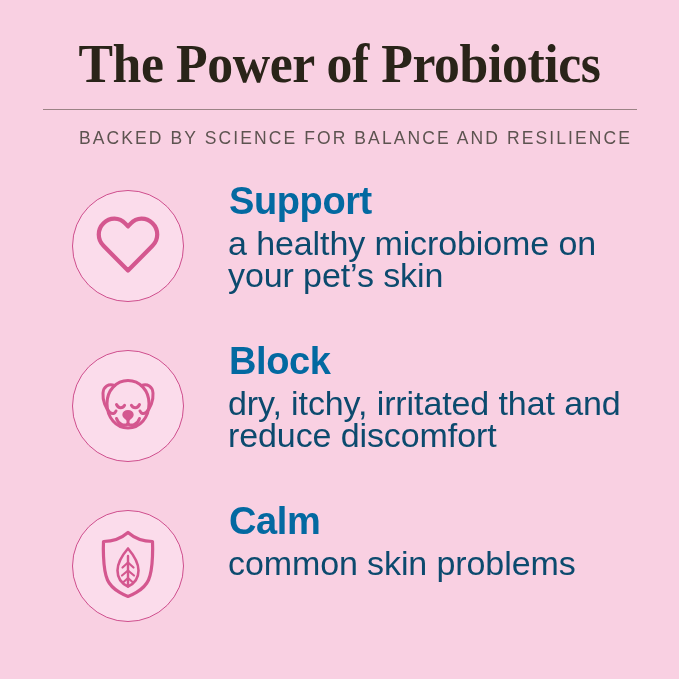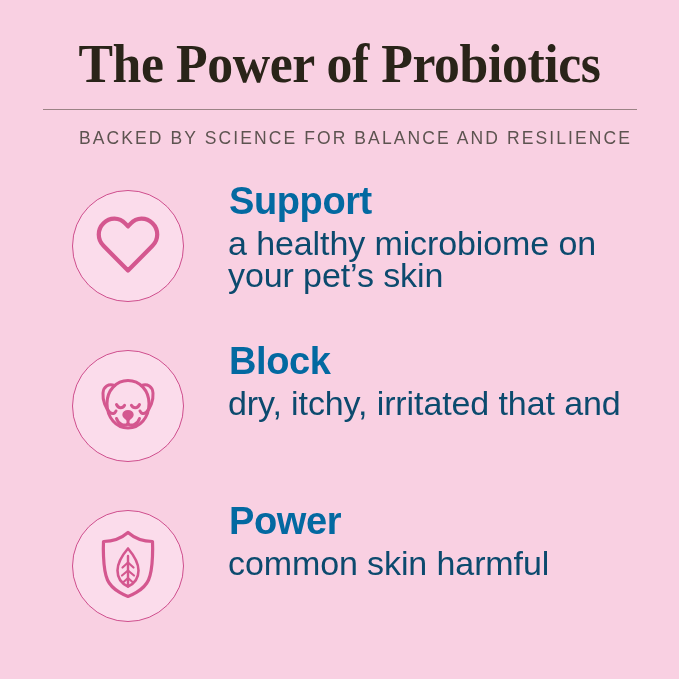--- a/index.html
+++ b/index.html
@@ -186,20 +186,21 @@
               <path d="M24.5 48.5 C26.5 54.5 32 56.5 36 54"></path>
               <path d="M47.5 48.5 C45.5 54.5 40 56.5 36 54"></path>
             </g>
           </svg>
         </span>
       </div>
       <div class="feature-text">
         <h2 class="feature-title">Block</h2>
         <p class="feature-desc">
           <span class="line">dry, itchy, irritated that and</span>
+          <span class="line">reduce discomfort</span>
         </p>
       </div>
     </div>
 
     <div class="feature">
       <div class="icon-wrap">
         <div class="icon-circle"></div>
         <span class="icon-glyph">
           <svg width="64" height="72" viewBox="0 0 64 72" fill="none">
             <g stroke="#d4578f" stroke-width="3.2" stroke-linejoin="round" stroke-linecap="round" fill="none">
@@ -211,21 +212,21 @@
               <path d="M32 28 L32 58.5" stroke-width="2.4"></path>
 
               <path d="M32 34.5 L26.5 39.5 M32 34.5 L37.5 39.5" stroke-width="2.2"></path>
               <path d="M32 42.5 L26 47.5 M32 42.5 L38 47.5" stroke-width="2.2"></path>
               <path d="M32 50 L27 54.5 M32 50 L37 54.5" stroke-width="2.2"></path>
             </g>
           </svg>
         </span>
       </div>
       <div class="feature-text">
-        <h2 class="feature-title">Power</h2>
+        <h2 class="feature-title">Calm</h2>
         <p class="feature-desc">
-          <span class="line">common skin harmful</span>
+          <span class="line">common skin problems</span>
         </p>
       </div>
     </div>
 
   </div>
 </div>
 
 </body></html>

